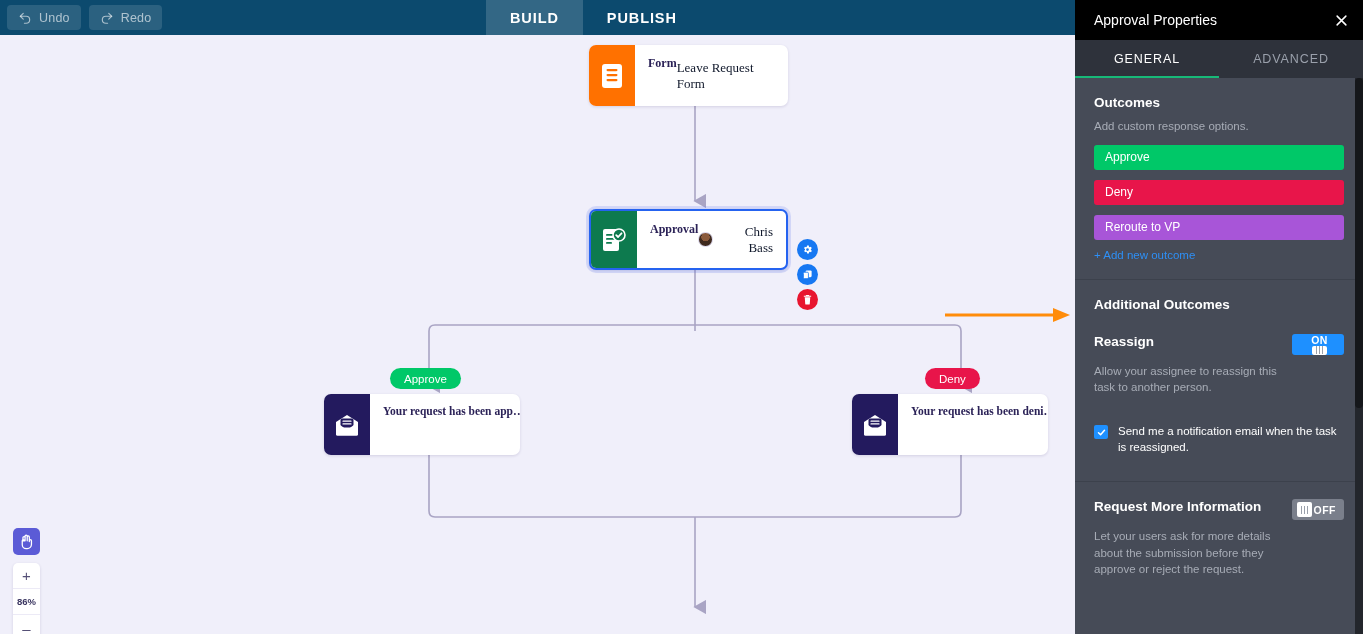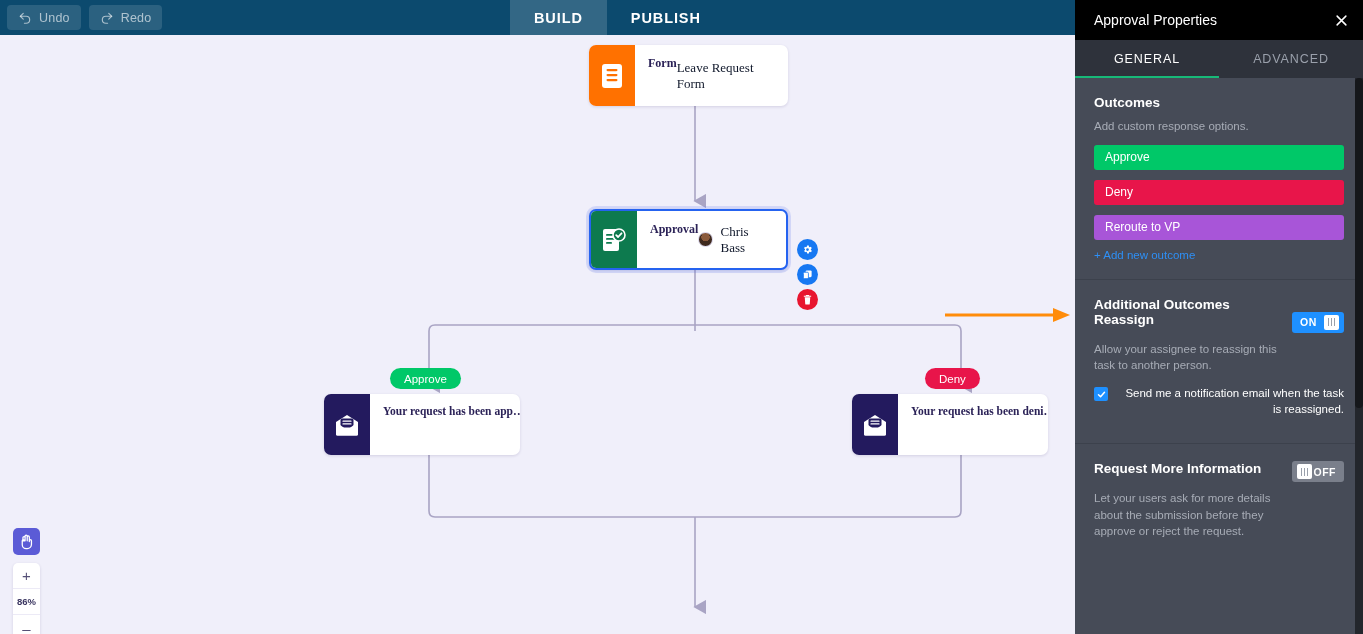--- a/index.html
+++ b/index.html
@@ -18,21 +18,21 @@
   }
   .hist-group { display: flex; gap: 8px; padding-left: 7px; }
   .hist-btn {
     display: flex; align-items: center; gap: 7px;
     background: rgba(255,255,255,0.13);
     border-radius: 4px; height: 25px; padding: 0 11px;
     color: rgba(255,255,255,0.62); font-size: 12.5px; letter-spacing: .2px;
     cursor: pointer; border: none;
   }
   .hist-btn svg { display: block; }
-  .tabs { position: absolute; left: 510px; top: 0; display: flex; height: 35px; }
+  .tabs { position: absolute; left: 486px; top: 0; display: flex; height: 35px; }
   .tab {
     display: flex; align-items: center; justify-content: center;
     height: 35px; padding: 0 24px;
     color: #ffffff; font-size: 14.5px; font-weight: bold; letter-spacing: .9px;
     cursor: pointer;
   }
   .tab.active { background: rgba(255,255,255,0.16); }
 
   
   .add-element {
@@ -78,20 +78,21 @@
   .node-title { font-size: 12px; font-weight: bold; color: #2b2257; margin-bottom: 9px; }
   .node-sub { font-size: 13px; color: #0f172a; display: flex; align-items: center; gap: 7px; }
 
   #node-form { left: 589px; top: 10px; width: 199px; height: 61px; }
   #node-form .node-icon { background: #ff7100; }
 
   #node-approval {
     left: 589px; top: 174px; width: 199px; height: 61px;
     border: 2px solid #2563f0;
     box-shadow: 0 0 0 3px rgba(110,130,240,0.22), 0 1px 3px rgba(40,30,90,0.14);
+    text-align: right;
   }
   #node-approval .node-icon { background: #0d7a4e; }
 
   .node-email { width: 196px; height: 61px; }
   .node-email .node-icon { background: #231a5e; }
   #node-email-approve { left: 324px; top: 359px; }
   #node-email-deny { left: 852px; top: 359px; }
   .node-email .node-title {
     font-size: 11.5px; font-weight: bold; color: #2b2257;
     white-space: nowrap; overflow: hidden; text-overflow: ellipsis;
@@ -187,29 +188,29 @@
     margin-top: 9px; font-size: 11.5px; color: #2e8ff5; cursor: pointer;
   }
   .divider { height: 1px; background: #3c414c; margin: 18px 0 0 0; }
 
   .row-head { display: flex; align-items: flex-start; justify-content: space-between; }
   .toggle {
     width: 52px; height: 21px; border-radius: 3px;
     display: flex; align-items: center; cursor: pointer;
     font-size: 10.5px; font-weight: bold; color: #fff; letter-spacing: .5px;
   }
-  .toggle.on { background: #1e90ff; justify-content: space-between; padding: 0 5px 0 8px; }
+  .toggle.on { background: #1e90ff; justify-content: space-between; padding: 0 5px 0 8px; flex-direction: column; }
   .toggle.off { background: #7a7f8b; justify-content: space-between; padding: 0 8px 0 5px; }
   .knob {
     width: 15px; height: 15px; background: #fff; border-radius: 2px;
     display: flex; align-items: center; justify-content: center; gap: 1.5px;
   }
   .knob i { width: 1.3px; height: 8px; background: #9aa0ab; display: block; }
 
-  .check-row { display: flex; gap: 10px; margin-top: 12px; align-items: flex-start; text-align: right; }
+  .check-row { display: flex; gap: 10px; margin-top: 28px; align-items: flex-start; }
   .checkbox {
     width: 14px; height: 14px; background: #1e90ff; border-radius: 2px;
     flex: 0 0 14px; display: flex; align-items: center; justify-content: center;
     margin-top: 1px; cursor: pointer;
   }
   .check-label { font-size: 11.5px; color: #ffffff; line-height: 1.35; }
 
   .scrollbar-track {
     position: absolute; right: 0; top: 78px; width: 8px; height: 556px;
     background: #23262c;
@@ -422,21 +423,21 @@
       <div class="sec-desc">Add custom response options.</div>
       <div class="outcome" style="background:#00c868">Approve</div>
       <div class="outcome" style="background:#e8154a">Deny</div>
       <div class="outcome" style="background:#a855d8">Reroute to VP</div>
       <div class="add-outcome">+ Add new outcome</div>
     </div>
 
     <div class="divider"></div>
 
     <div class="psection">
-      <div class="sec-title" style="">Additional Outcomes</div>
+      <div class="sec-title" style="margin-bottom:22px">Additional Outcomes</div>
 
       <div class="row-head">
         <div class="sec-title">Reassign</div>
         <div class="toggle on">
           <span>ON</span>
           <span class="knob">
               <i></i>
               <i></i>
               <i></i>
             </span>

